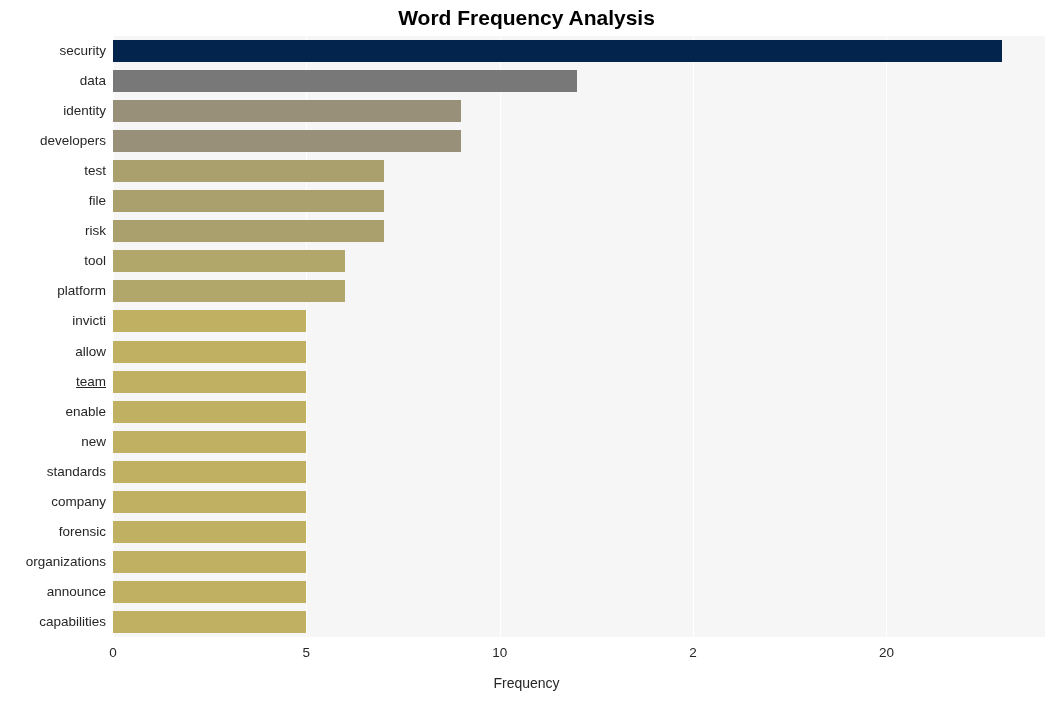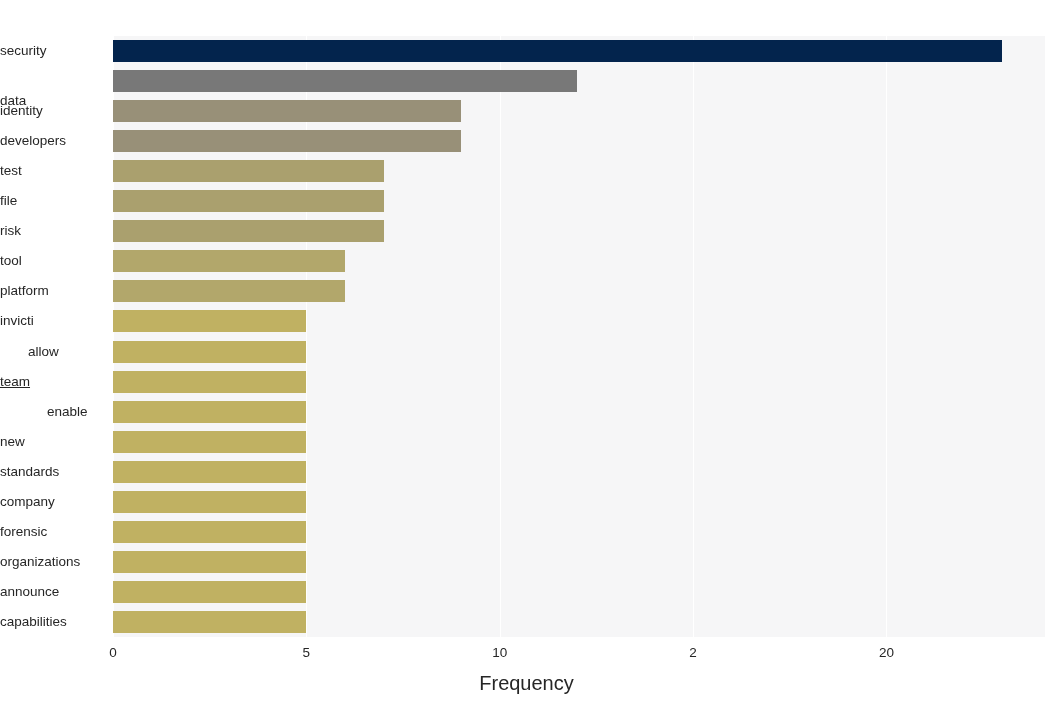--- a/index.html
+++ b/index.html
@@ -77,20 +77,21 @@
     position: absolute;
     left: 0;
     top: 36px;
     width: 106px;
     height: 601px;
   }
   .y-tick-label {
     position: absolute;
     right: 0;
     width: 106px;
+    text-align: right;
     font-size: 13.5px;
     color: #262626;
     line-height: 16px;
     white-space: nowrap;
   }
 
   
   #x-axis {
     position: absolute;
     left: 113px;
@@ -106,31 +107,32 @@
     color: #262626;
     line-height: 16px;
     white-space: nowrap;
   }
   #x-axis-title {
     position: absolute;
     left: 0;
     top: 674px;
     width: 1053px;
     text-align: center;
-    font-size: 20px;
+    font-size: 14px;
     color: #262626;
     line-height: 18px;
     white-space: nowrap;
   }
 </style>
 </head>
 <body>
 
 <div id="chart-figure">
 
+  <div id="chart-title">Word Frequency Analysis</div>
 
   <div id="plot-area">
       <div class="gridline-v" style="left: 0px;"></div>
       <div class="gridline-v" style="left: 193.361px;"></div>
       <div class="gridline-v" style="left: 386.722px;"></div>
       <div class="gridline-v" style="left: 580.083px;"></div>
       <div class="gridline-v" style="left: 773.444px;"></div>
     </div>
 
   <div id="bars-layer">
@@ -151,21 +153,21 @@
       <div class="bar" title="standards: 5" style="top: 424.725px; width: 193.361px; background: rgb(192, 177, 98);"></div>
       <div class="bar" title="company: 5" style="top: 454.775px; width: 193.361px; background: rgb(192, 177, 98);"></div>
       <div class="bar" title="forensic: 5" style="top: 484.825px; width: 193.361px; background: rgb(192, 177, 98);"></div>
       <div class="bar" title="organizations: 5" style="top: 514.875px; width: 193.361px; background: rgb(192, 177, 98);"></div>
       <div class="bar" title="announce: 5" style="top: 544.925px; width: 193.361px; background: rgb(192, 177, 98);"></div>
       <div class="bar" title="capabilities: 5" style="top: 574.975px; width: 193.361px; background: rgb(192, 177, 98);"></div>
     </div>
 
   <div id="y-axis-labels">
       <div class="y-tick-label" style="top: 7.025px;">security</div>
-      <div class="y-tick-label" style="top: 37.075px; margin-top: 20px;">data</div>
+      <div class="y-tick-label" style="top: 37.075px;">data</div>
       <div class="y-tick-label" style="top: 67.125px;">identity</div>
       <div class="y-tick-label" style="top: 97.175px;">developers</div>
       <div class="y-tick-label" style="top: 127.225px;">test</div>
       <div class="y-tick-label" style="top: 157.275px;">file</div>
       <div class="y-tick-label" style="top: 187.325px;">risk</div>
       <div class="y-tick-label" style="top: 217.375px;">tool</div>
       <div class="y-tick-label" style="top: 247.425px;">platform</div>
       <div class="y-tick-label" style="top: 277.475px;">invicti</div>
       <div class="y-tick-label" style="top: 307.525px; padding-left: 28px;">allow</div>
       <div class="y-tick-label" style="top: 337.575px; text-decoration: underline;">team</div>

